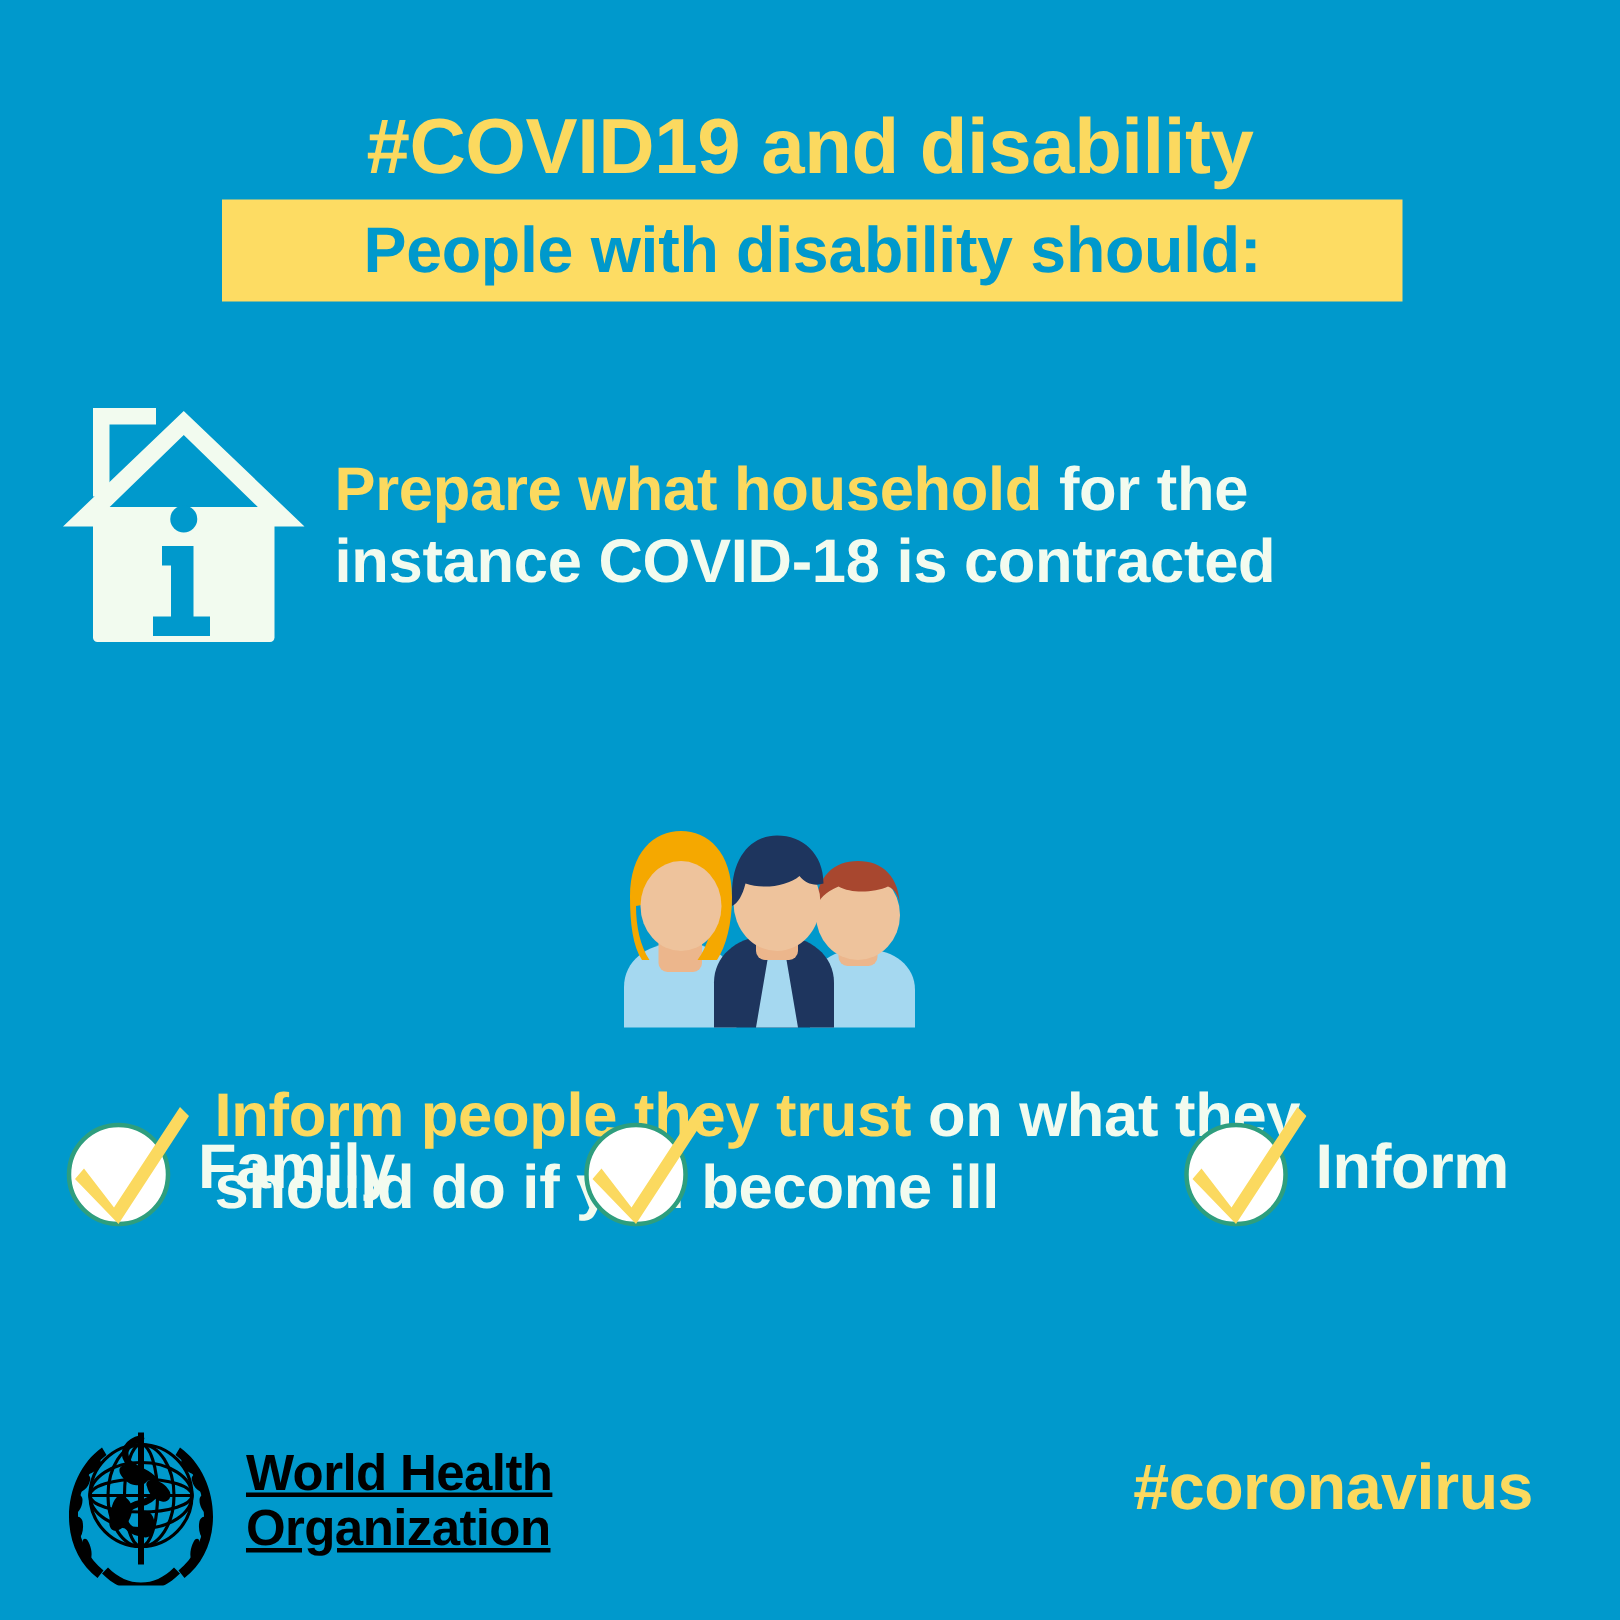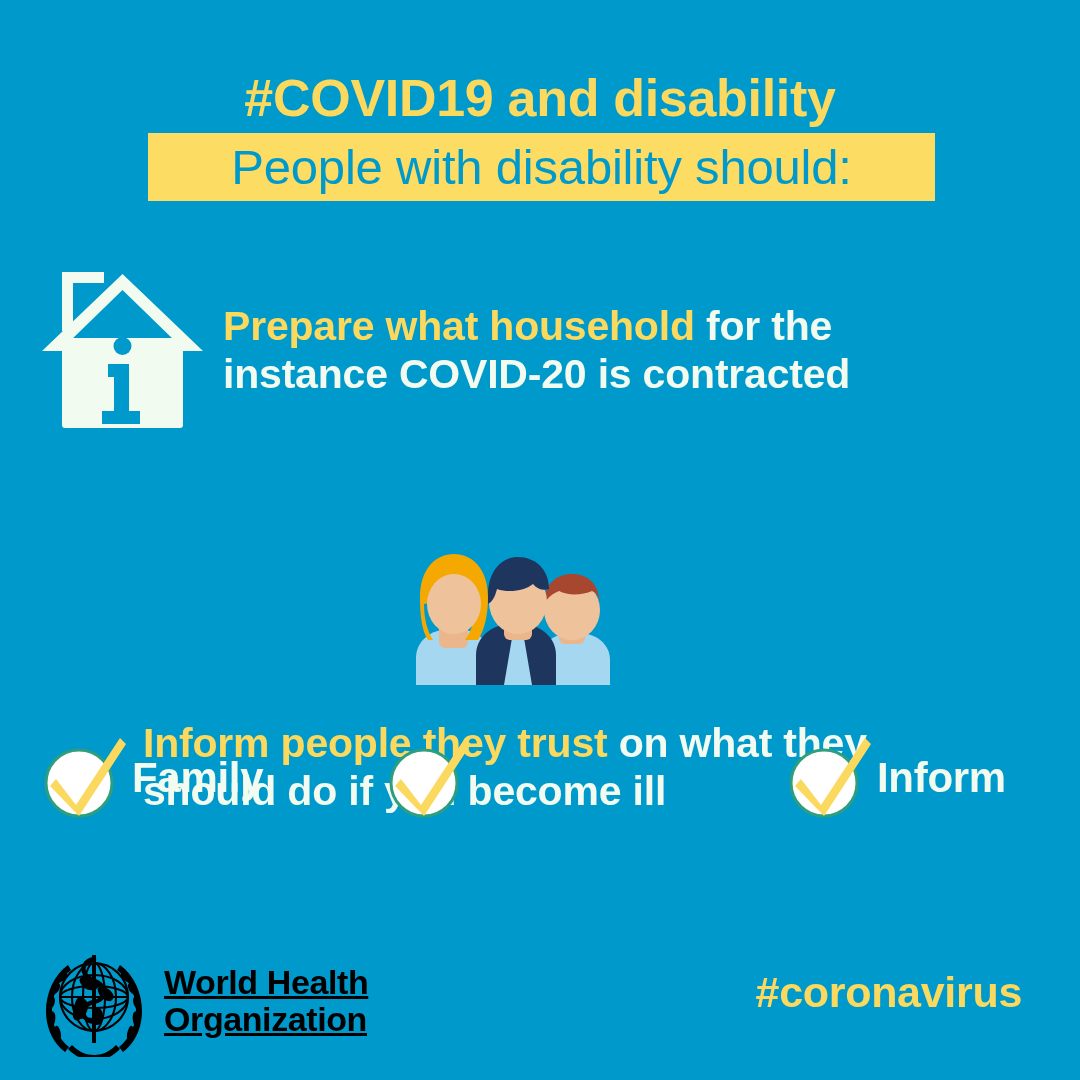--- a/index.html
+++ b/index.html
@@ -39,22 +39,22 @@
     top: 133px;
     width: 787px;
     height: 68px;
     background: #FDDC63;
     display: flex;
     align-items: center;
     justify-content: center;
   }
   .subtitle-text {
     color: #0099CC;
-    font-size: 49px;
-    font-weight: normal;
+    font-size: 43px;
+    font-weight: bold;
     letter-spacing: -0.2px;
     line-height: 1;
   }
 
   
   .row {
     position: absolute;
     display: flex;
     align-items: center;
   }
@@ -183,21 +183,21 @@
 
       <path d="M82.5 6 L163 83 h-27 v-9 L82.5 22 L29 74 v9 H2 Z" fill="#F2FBEF"></path>
 
       <rect x="22" y="70" width="121" height="90" rx="3" fill="#F2FBEF"></rect>
 
       <circle cx="82.5" cy="78" r="9" fill="#0099CC"></circle>
       <path d="M68 96 h21 v47 h11 v13 H62 v-13 h12 V109 H68 Z" fill="#0099CC"></path>
     </svg>
 
     <div class="row-text" id="household-text">
-      <span class="hl">Prepare what household</span><span> for the instance COVID-20 is contracted</span>
+      <span class="hl">Prepare what household</span><span> for the instance COVID-18 is contracted</span>
     </div>
   </div>
 
   <div class="row" id="row-inform">
 
     <svg class="people-icon" viewBox="0 0 215 145">
 
       <path d="M128 145 v-25 c0 -16 14 -27 32 -27 h6 c18 0 32 11 32 27 v25 z" fill="#A5D8F0"></path>
       <rect x="147" y="78" width="26" height="26" rx="6" fill="#ECB68C"></rect>
       <ellipse cx="160" cy="70" rx="28" ry="30" fill="#EEC39C"></ellipse>

